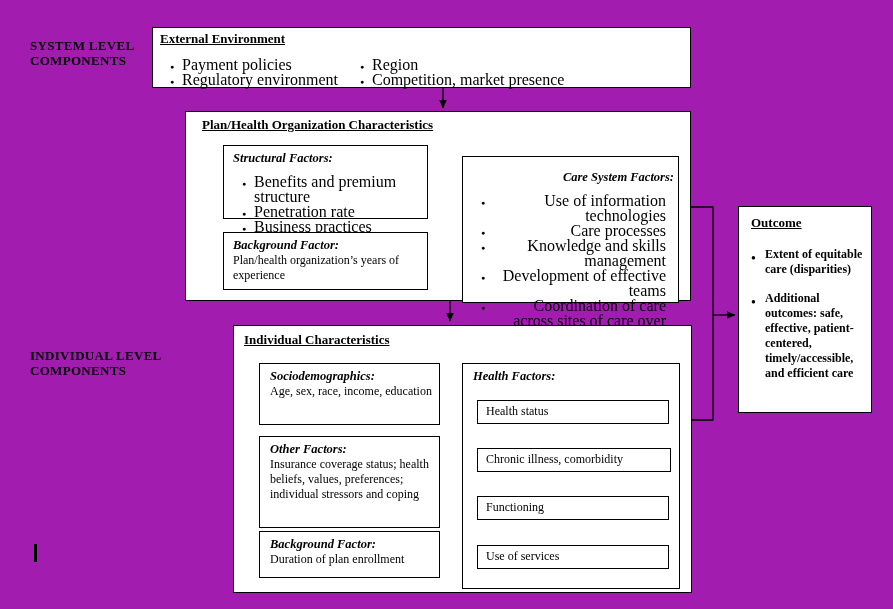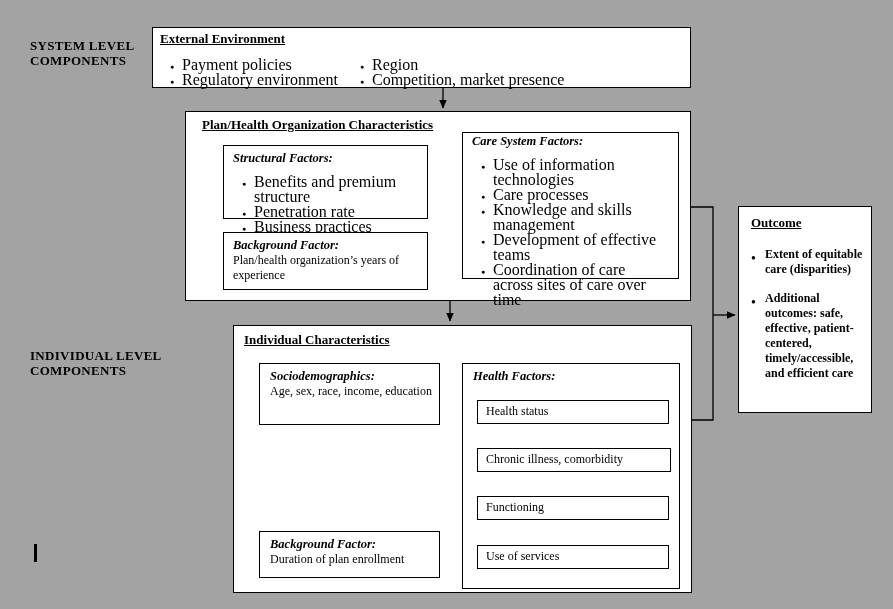--- a/index.html
+++ b/index.html
@@ -1,17 +1,17 @@
 <!DOCTYPE html>
 <html><head>
 <meta charset="utf-8">
 <style>
   html, body { margin:0; padding:0; background:#ffffff; }
   .canvas {
-    position:relative; width:893px; height:609px; background:#a3a3a3;
+    position:relative; width:893px; height:609px; background:#a21caf;
     font-family:"Liberation Serif", serif; color:#000; overflow:hidden;
   }
   .abs { position:absolute; box-sizing:border-box; }
   .box { position:absolute; box-sizing:border-box; border:1px solid #000; background:#fff; }
   .big-title { font-weight:bold; text-decoration:underline; font-size:13px; line-height:14px; white-space:nowrap; }
   .sub-title { font-weight:bold; font-size:12.5px; line-height:16px;font-style:italic; }
   .txt { font-size:12px; line-height:15px; }
   .side-label { position:absolute; font-weight:bold; font-size:13px; line-height:15px; letter-spacing:0.3px; }
   ul.blist { list-style:none; margin:8px; padding:0; font-size:16px; line-height:15px; }
   ul.blist li { position:relative; padding-left:13px; }
@@ -69,21 +69,21 @@
 
     <div class="box" style="left:37px; top:33px; width:205px; height:74px; padding:4px 4px 0 9px;">
       <div class="sub-title">Structural Factors:</div>
       <ul class="blist">
         <li>Benefits and premium structure</li>
         <li>Penetration rate</li>
         <li>Business practices</li>
       </ul>
     </div>
 
-    <div class="box" style="left:276px; top:20px; width:217px; height:147px; padding:0 4px 0 9px;">
+    <div class="box" style="left:276px; top:44px; width:217px; height:147px; padding:12px 4px 0 9px;text-align:right;">
       <div class="sub-title">Care System Factors:</div>
       <ul class="blist">
         <li>Use of information technologies</li>
         <li>Care processes</li>
         <li>Knowledge and skills management</li>
         <li>Development of effective teams</li>
         <li>Coordination of care across sites of care over time</li>
       </ul>
     </div>
 
@@ -94,20 +94,24 @@
   </div>
 
   <div class="box" style="left:233px; top:325px; width:459px; height:268px;">
     <div class="big-title abs" style="left:10px; top:7px;">Individual Characteristics</div>
 
     <div class="box" style="left:25px; top:37px; width:181px; height:62px; padding:4px 6px 0 10px;">
       <div class="sub-title">Sociodemographics:</div>
       <div class="txt">Age, sex, race, income, education</div>
     </div>
 
+    <div class="box" style="left:25px; top:110px; width:181px; height:92px; padding:4px 6px 0 10px;">
+      <div class="sub-title">Other Factors:</div>
+      <div class="txt">Insurance coverage status; health beliefs, values, preferences; individual stressors and coping</div>
+    </div>
 
     <div class="box" style="left:25px; top:205px; width:181px; height:47px; padding:4px 6px 0 10px;">
       <div class="sub-title">Background Factor:</div>
       <div class="txt">Duration of plan enrollment</div>
     </div>
 
     <div class="box" style="left:228px; top:37px; width:218px; height:226px;">
       <div class="sub-title abs" style="left:10px; top:4px;">Health Factors:</div>
       <div class="subbox" style="left:14px; top:36px; width:192px; height:24px;">Health status</div>
       <div class="subbox" style="left:14px; top:84px; width:194px; height:24px;">Chronic illness, comorbidity</div>

